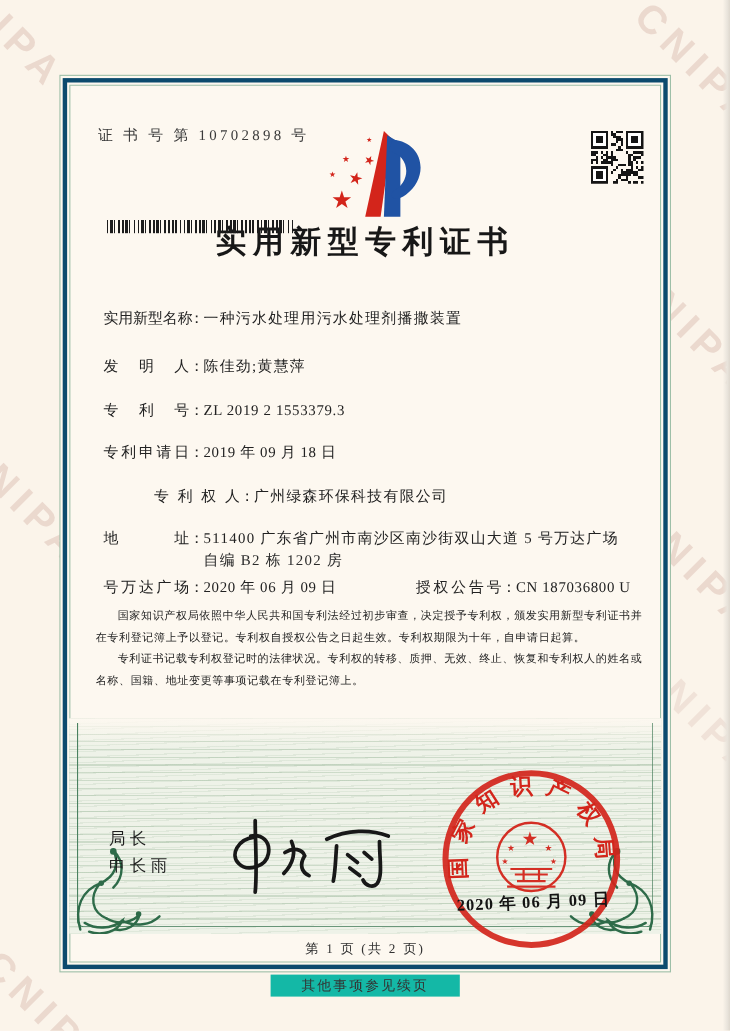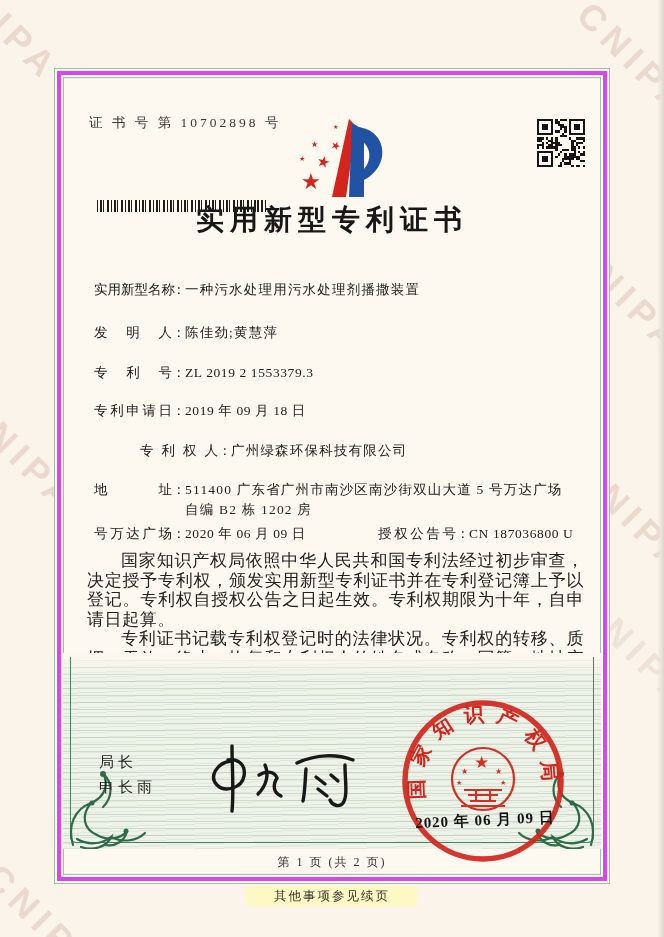--- a/index.html
+++ b/index.html
@@ -11,39 +11,39 @@
   }
   .edge-right{position:absolute;top:0;right:0;width:7px;height:100%;
     background:linear-gradient(90deg,rgba(0,0,0,0) 0,#e9e4dc 60%,#dcd6cc 100%);}
   
   .wm{position:absolute;font-family:"Liberation Sans",sans-serif;font-weight:bold;
     font-size:36px;letter-spacing:7px;color:rgba(189,138,127,0.26);
     transform:rotate(45deg);transform-origin:0 0;white-space:nowrap;pointer-events:none;}
   .wm.light{color:rgba(189,138,127,0.16);}
   
   .frame{position:absolute;left:57px;top:71px;width:542px;height:802px;
-    border:4px solid #d946ef;background:#fdf8f0;
+    border:4px solid #0c4a6e;background:#fdf8f0;
     box-shadow:0 0 0 2px #fdf8ef,0 0 0 3px #9dbfa8,
                inset 0 0 0 2px #fdf8f0,inset 0 0 0 3px #9dbfa8;}
   .cert-no{position:absolute;left:28px;top:39px;font-size:13.5px;letter-spacing:3px;color:#3a3a3a;}
   .qr{position:absolute;right:18px;top:44px;width:48px;height:48px;}
   .logo{position:absolute;left:226px;top:42px;width:96px;height:82px;}
   .title{position:absolute;left:0;top:126px;width:100%;text-align:center;
     font-size:28px;font-weight:bold;letter-spacing:6px;color:#171717;}
   
   .frow{position:absolute;left:33px;font-size:13.5px;color:#222;white-space:nowrap;}
   .jlabel{display:inline-block;width:78px;text-align:justify;text-align-last:justify;
     vertical-align:top;letter-spacing:0;}
   .colon{display:inline-block;width:13px;}
   .fval{letter-spacing:1.2px;}
   .fval.num{letter-spacing:0.6px;}
   .addr2{position:absolute;left:124px;font-size:13.5px;letter-spacing:1.2px;}
   .grant-cell{position:absolute;left:284px;top:0;}
   
-  .paras{position:absolute;left:26px;top:476px;width:497px;font-size:17px;
+  .paras{position:absolute;left:26px;top:476px;width:497px;font-size:10px;
     line-height:19.6px;text-align:justify;color:#222;letter-spacing:0.6px;}
   .paras p{margin:0;text-indent:2em;}
   
   .panel{position:absolute;left:2px;right:2px;top:578px;height:196px;
     background:
       linear-gradient(180deg,#fdf8f0 0,rgba(253,248,240,0) 26px),
       repeating-linear-gradient(180deg,rgba(118,158,120,0.28) 0 1px,rgba(0,0,0,0) 1px 7px),
       repeating-linear-gradient(178deg,rgba(118,158,120,0.12) 0 1px,rgba(0,0,0,0) 1px 5px),
       #eef2e8;}
   .panel-inner{position:absolute;left:7px;right:7px;top:4px;bottom:6px;
@@ -62,21 +62,21 @@
   .signer-name{position:absolute;left:38px;top:703px;font-size:15px;letter-spacing:4px;color:#1f1f1f;}
   .signature{position:absolute;left:140px;top:666px;width:166px;height:76px;}
   .seal{position:absolute;left:336px;top:620px;width:172px;height:172px;}
   .seal-date{position:absolute;left:342px;top:736px;width:164px;text-align:center;
     font-size:15px;font-weight:bold;color:#141414;letter-spacing:1px;
     transform:rotate(-2.5deg);white-space:nowrap;}
   .page-no{position:absolute;left:0;bottom:6px;width:100%;text-align:center;
     font-size:12px;letter-spacing:2px;color:#333;}
   .footer-note{position:absolute;left:0;top:888px;width:100%;text-align:center;font-size:12.5px;
     letter-spacing:2px;color:#333;}
-  .footer-note span{background:#fef9c3;padding:3px 28px;}
+  .footer-note span{background:#14b8a6;padding:3px 28px;}
 </style>
 </head>
 <body>
 
 <span class="wm" style="left:-34px;top:-42px;">CNIPA</span>
 <span class="wm" style="left:598px;top:-6px;">CNIPA</span>
 <span class="wm" style="left:590px;top:232px;">CNIPA</span>
 <span class="wm light" style="left:408px;top:272px;">CNIPA</span>
 <span class="wm" style="left:-16px;top:390px;">CNIPA</span>
 <span class="wm" style="left:596px;top:452px;">CNIPA</span>

